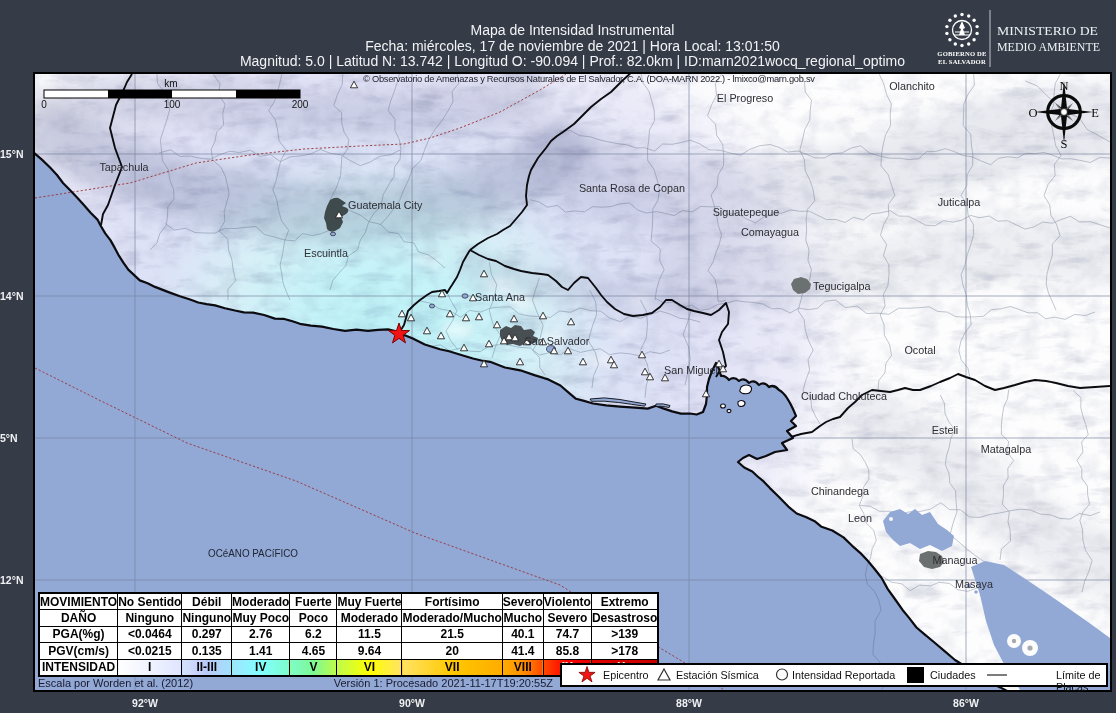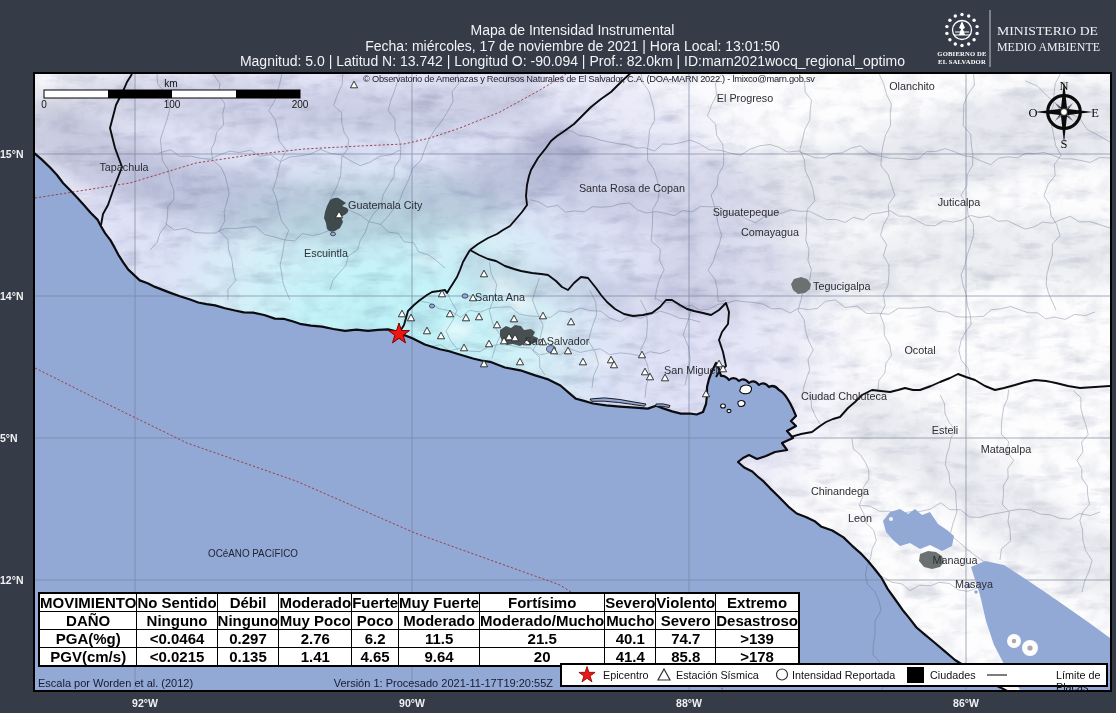--- a/index.html
+++ b/index.html
@@ -4,21 +4,21 @@
 html,body{margin:0;padding:0;background:#353b47;}
 .page{position:relative;width:1116px;height:713px;background:#353b47;overflow:hidden;
   font-family:"Liberation Sans",sans-serif;}
 .hdr{position:absolute;left:33px;top:23px;width:1079px;text-align:center;color:#f2f3f5;
   font-size:14px;line-height:15.6px;white-space:nowrap;}
 .mapwrap{position:absolute;left:33px;top:72px;width:1075px;height:616px;border:2px solid #000;background:#92a8d5;}
 .lat{position:absolute;color:#f0f1f3;font-size:10.5px;font-weight:bold;width:14px;text-align:right;}
 .lon{position:absolute;color:#f0f1f3;font-size:10.5px;font-weight:bold;transform:translateX(-50%);top:697px;}
 .logo{position:absolute;right:0;top:0;width:186px;height:71px;}
 table.sc{position:absolute;left:38px;top:592px;border-collapse:collapse;table-layout:fixed;
-  background:#fff;font-size:15px;font-weight:bold;color:#000;border:2px solid #000;}
+  background:#fff;font-size:12px;font-weight:bold;color:#000;border:2px solid #000;}
 table.sc td{border:1px solid #000;text-align:center;padding:0;height:15.4px;overflow:hidden;white-space:nowrap;}
 .subtxt{position:absolute;font-size:11px;color:#1a1a2e;}
 .legend{position:absolute;left:560px;top:663px;width:544px;height:20px;background:#fff;
   border:2px solid #000;font-size:10.8px;color:#111;}
 .legend span{position:absolute;top:4px;}
 </style></head>
 <body>
 <div class="page">
 
 <div class="hdr">Mapa de Intensidad Instrumental<br>
@@ -395,20 +395,32 @@
           <td>&lt;0.0215</td>
           <td>0.135</td>
           <td>1.41</td>
           <td>4.65</td>
           <td>9.64</td>
           <td>20</td>
           <td>41.4</td>
           <td>85.8</td>
           <td>&gt;178</td>
         </tr>
+<tr>
+          <td>INTENSIDAD</td>
+<td style="background:linear-gradient(90deg,#ffffff,#dfe5ff)">I</td>
+<td style="background:linear-gradient(90deg,#d9e0fc,#b9c9f8,#9fe2fc)">II-III</td>
+<td style="background:linear-gradient(90deg,#9fe5ff,#80ffff,#7efcca)">IV</td>
+<td style="background:linear-gradient(90deg,#7efcca,#7df894,#befc4a)">V</td>
+<td style="background:linear-gradient(90deg,#befc4a,#ffff00,#ffe364)">VI</td>
+<td style="background:linear-gradient(90deg,#ffe364,#ffc800,#ffac00)">VII</td>
+<td style="background:linear-gradient(90deg,#ffac00,#ff9100,#ff4800)">VIII</td>
+<td style="background:linear-gradient(90deg,#ff4800,#ff0000,#e30000);color:#fff">IX</td>
+<td style="background:linear-gradient(90deg,#e30000,#c80000);color:#fff">X+</td>
+        </tr>
 </tbody>
     </table>
 <div class="subtxt" style="left:38px;top:677px;">Escala por Worden et al. (2012)</div>
 <div class="subtxt" style="left:320px;top:677px;width:233px;text-align:right;">Versión 1: Procesado 2021-11-17T19:20:55Z</div>
 
 <div class="legend">
 <svg style="position:absolute;left:12px;top:1px" width="26" height="18" viewBox="0 0 26 18">
         <path d="M13.0,0.5 L14.9,6.3 L21.1,6.4 L16.1,10.0 L18.0,15.9 L13.0,12.3 L8.0,15.9 L9.9,10.0 L4.9,6.4 L11.1,6.3 Z" fill="#f01414" stroke="#7e0000" stroke-width="0.8"></path>
       </svg>
 <span style="left:41px;">Epicentro</span>

